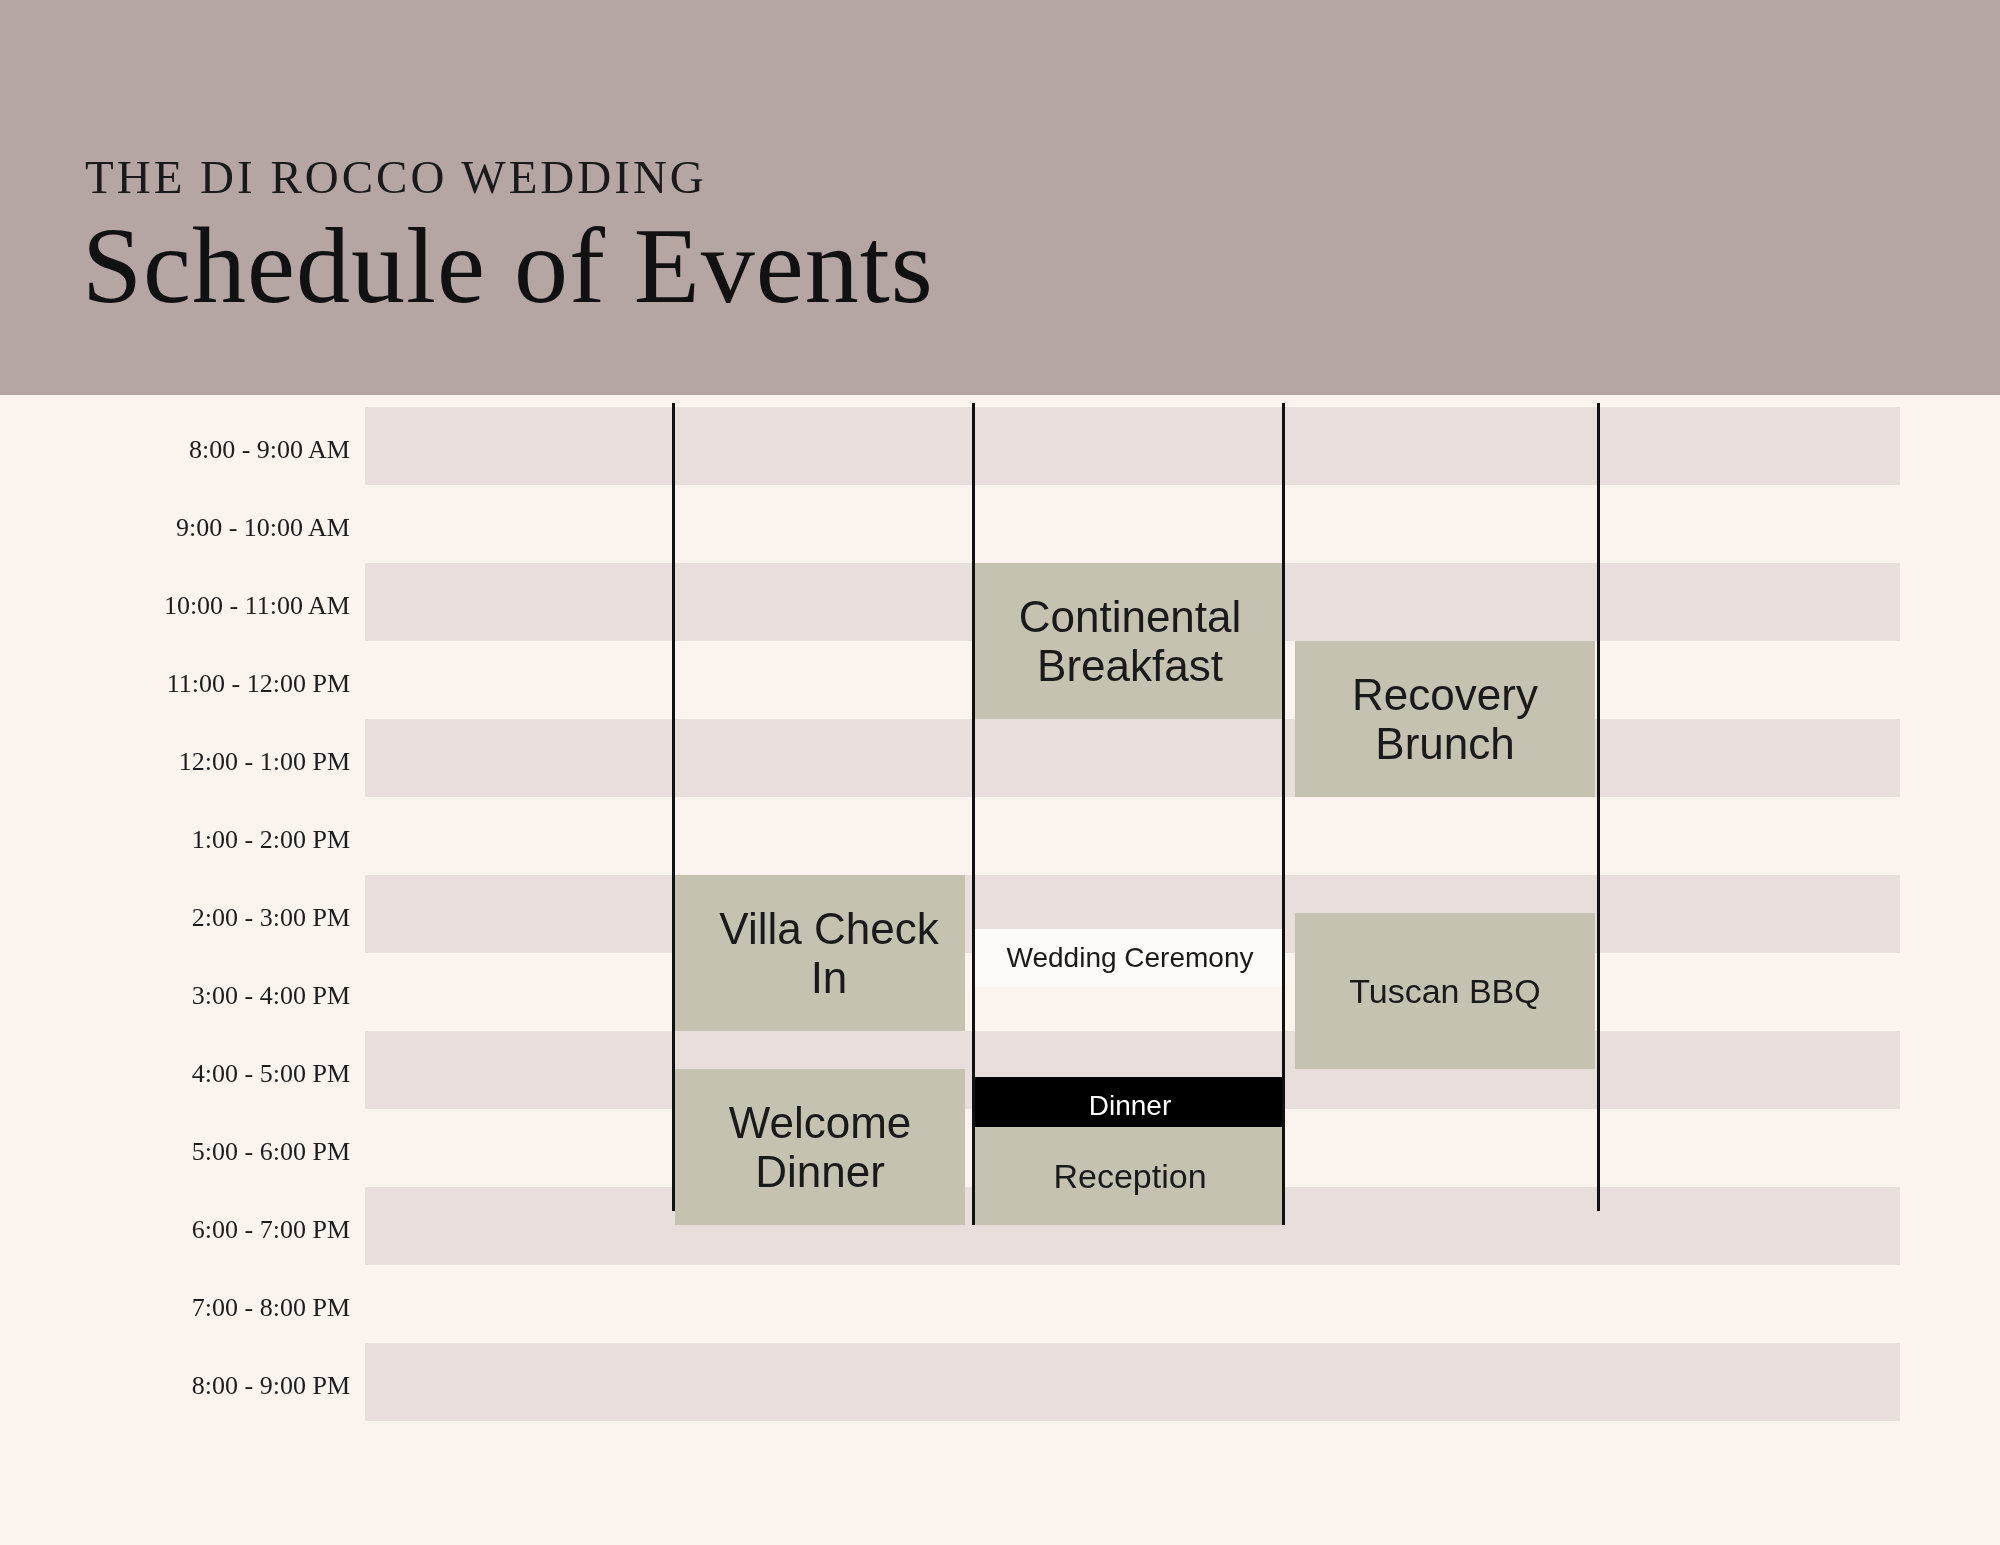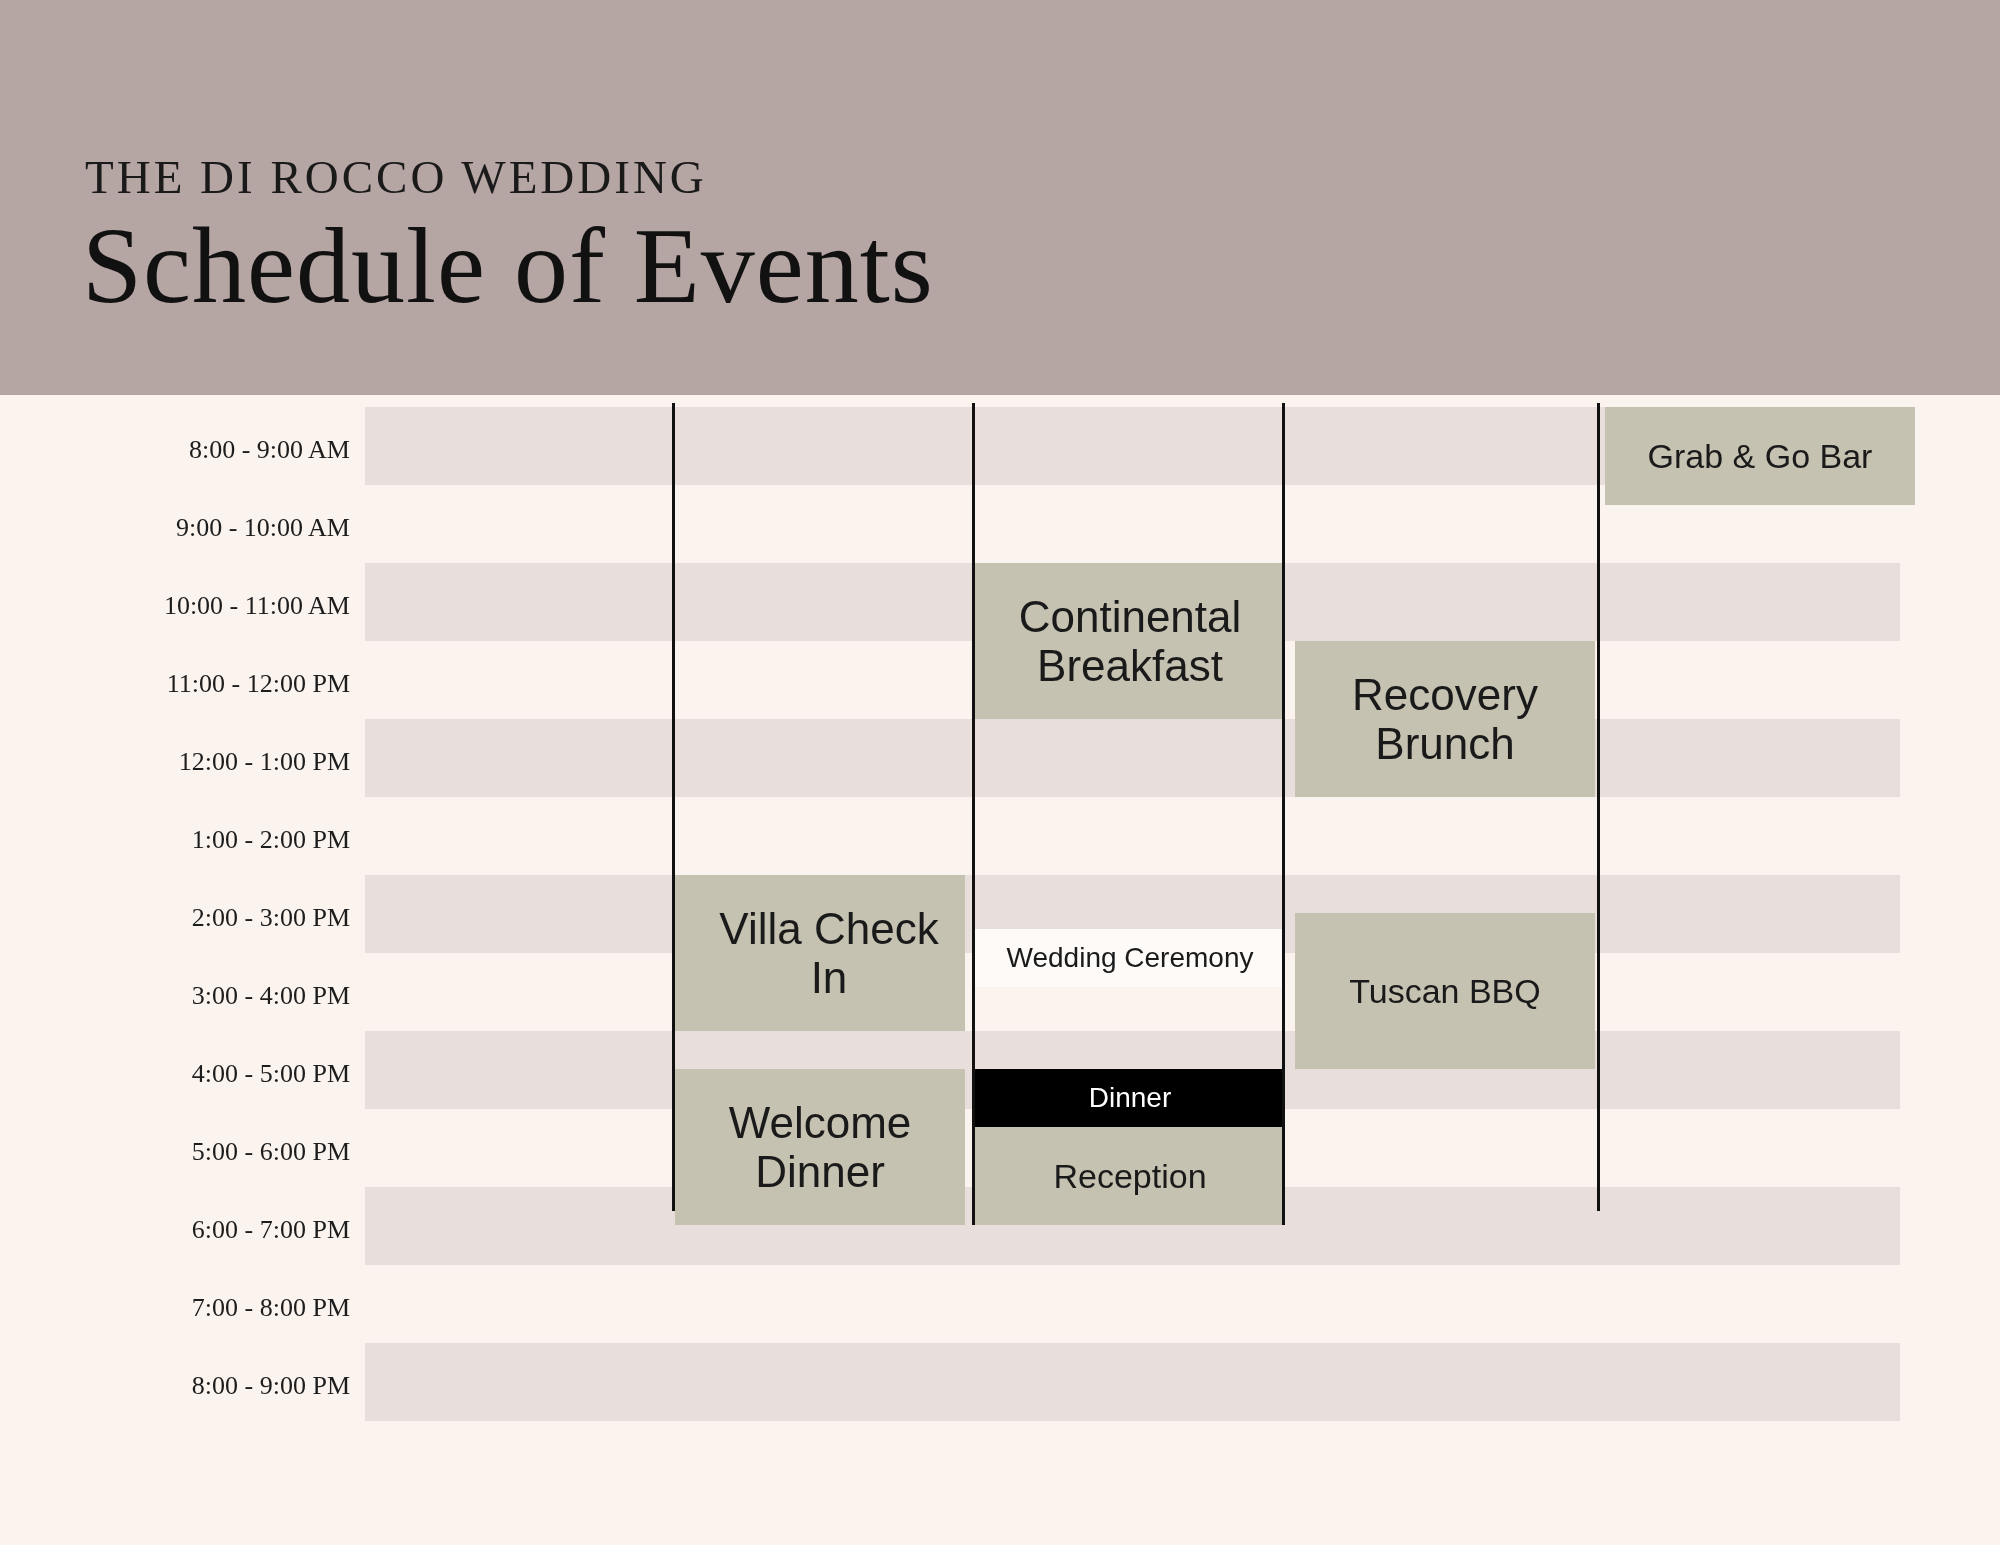--- a/index.html
+++ b/index.html
@@ -108,21 +108,21 @@
     justify-content: center;
     text-align: center;
     box-sizing: border-box;
     font-family: "Liberation Sans", sans-serif;
     color: #1a1a1a;
     line-height: 1.12;
     padding: 0 6px;
   }
   .ev-taupe { background: #c6c2b2; }
   .ev-white { background: #fdfaf7; }
-  .ev-black { background: #000000; color: #ffffff; }
+  .ev-black { background: #000000; color: #ffffff; margin-top: 8px; }
 
   .fs-big   { font-size: 44px; }
   .fs-mid   { font-size: 34px; }
   .fs-small { font-size: 28px; }
 </style>
 </head>
 <body>
 
 <div class="banner">
   <div class="banner-eyebrow">THE DI ROCCO WEDDING</div>
@@ -152,21 +152,20 @@
   <div class="time-label" style="top:352px;">12:00 - 1:00 PM</div>
   <div class="time-label" style="top:430px;">1:00 - 2:00 PM</div>
   <div class="time-label" style="top:508px;">2:00 - 3:00 PM</div>
   <div class="time-label" style="top:586px;">3:00 - 4:00 PM</div>
   <div class="time-label" style="top:664px;">4:00 - 5:00 PM</div>
   <div class="time-label" style="top:742px;">5:00 - 6:00 PM</div>
   <div class="time-label" style="top:820px;">6:00 - 7:00 PM</div>
   <div class="time-label" style="top:898px;">7:00 - 8:00 PM</div>
   <div class="time-label" style="top:976px;">8:00 - 9:00 PM</div>
 
-  <div class="event ev-taupe fs-mid" style="left:1605px; top:12px;  width:310px; height:98px;">Grab &amp; Go Bar</div>
 
   <div class="event ev-taupe fs-big" style="left:975px;  top:168px; width:310px; height:156px;">Continental Breakfast</div>
 
   <div class="event ev-taupe fs-big" style="left:1295px; top:246px; width:300px; height:156px;">Recovery Brunch</div>
 
   <div class="event ev-taupe fs-big" style="left:675px;  top:480px; width:290px; height:156px;padding-left:24px;">Villa Check In</div>
 
   <div class="event ev-white fs-small" style="left:975px; top:534px; width:310px; height:58px;">Wedding Ceremony</div>
 
 

